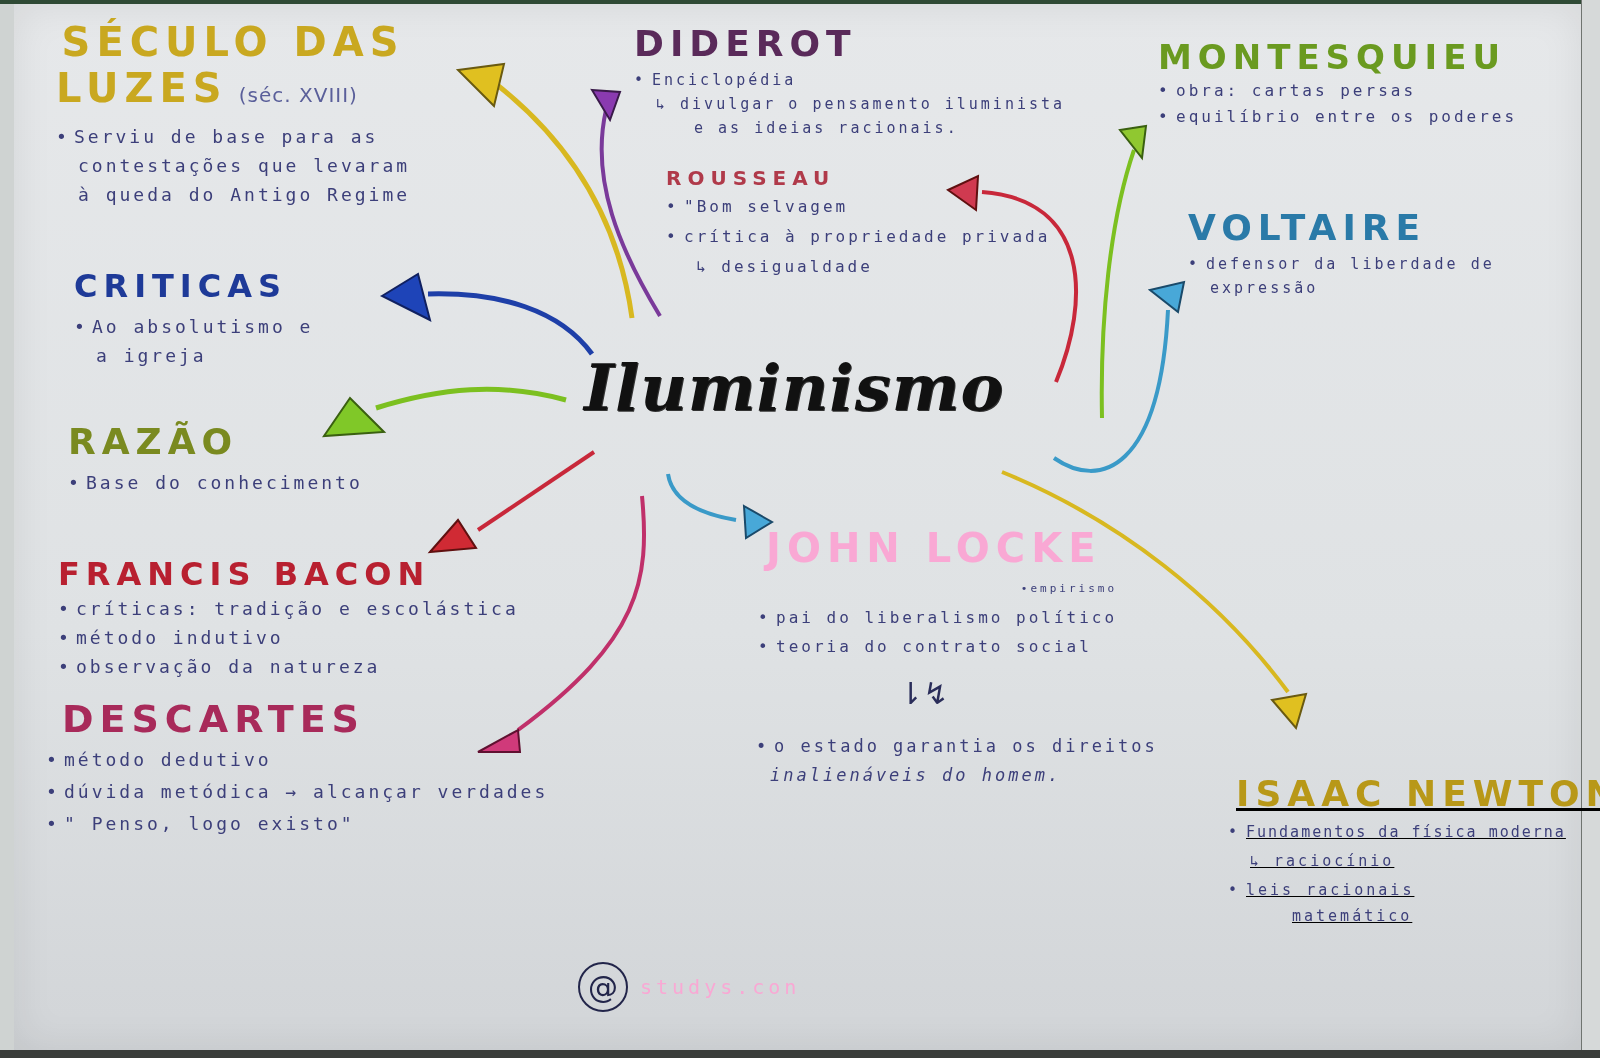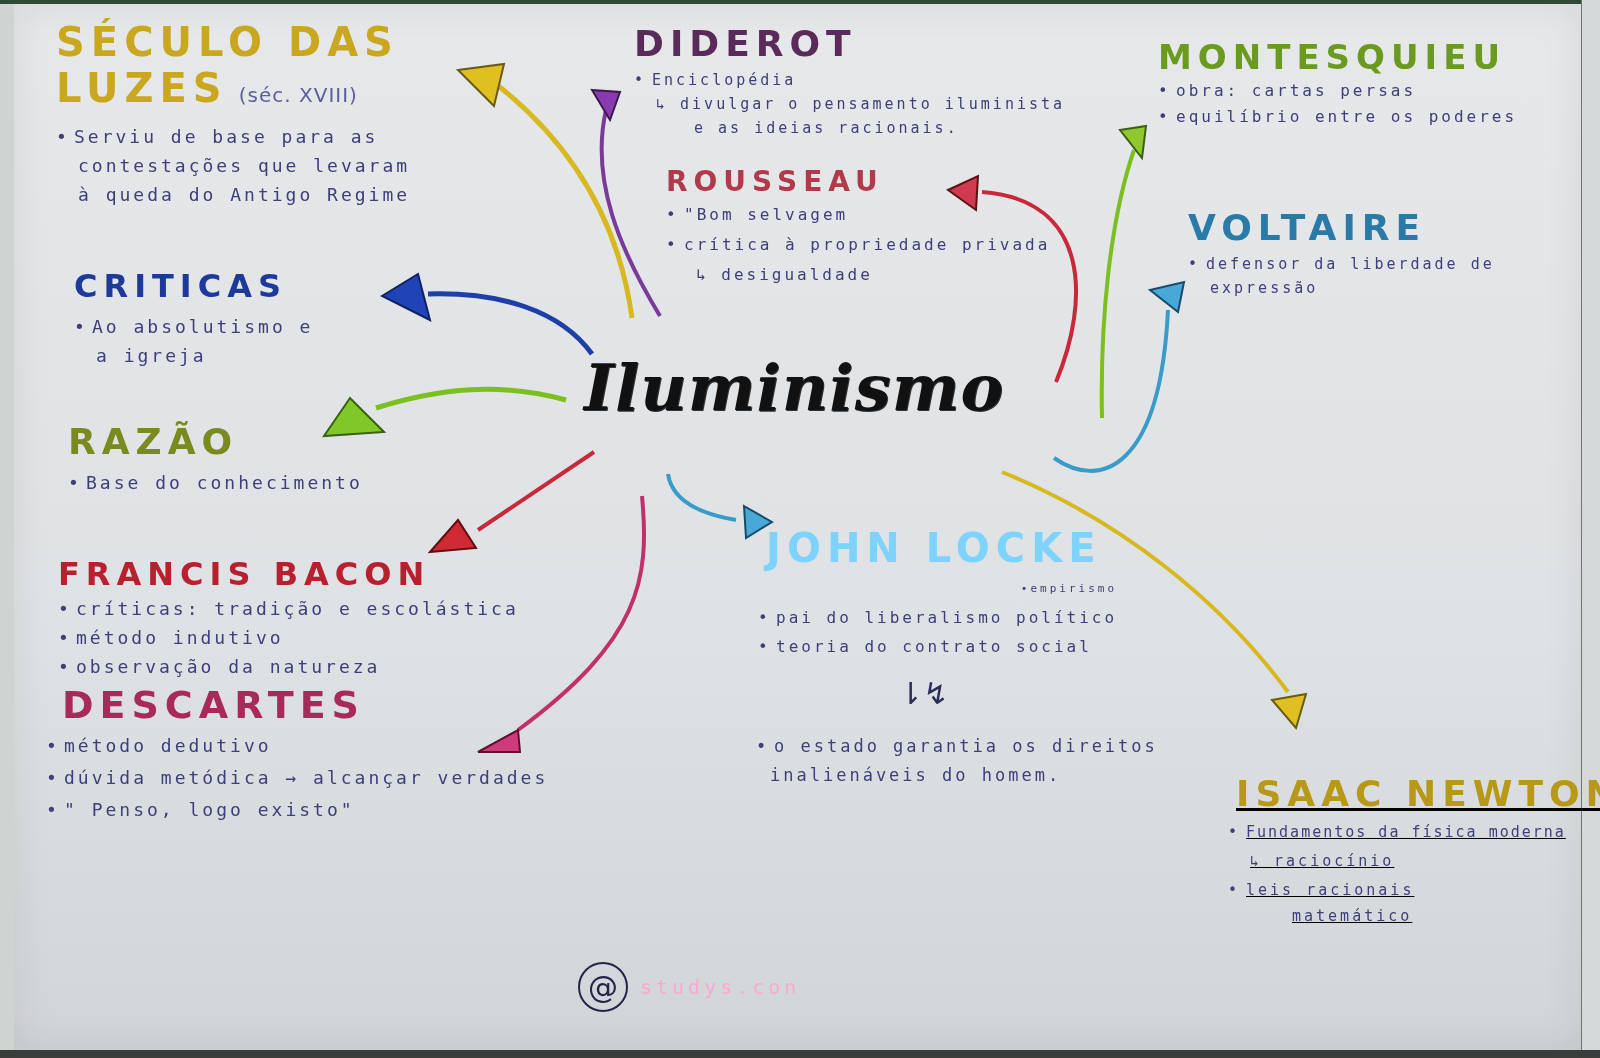--- a/index.html
+++ b/index.html
@@ -117,21 +117,21 @@
 
   <g>
     <path d="M1054 458 C 1100 490, 1160 470, 1168 310" stroke="#3a9ac8" stroke-width="4" fill="none"></path>
     <polygon points="1150,290 1184,282 1178,312" fill="#48a8d8" stroke="#1a4a6a" stroke-width="2"></polygon>
   </g>
 </svg>
 
 <div class="center">Iluminismo</div>
 
 <div class="node" style="left:56px; top:22px;">
-  <div class="title" style="font-size:40px; color:#c9a820;">SÉCULO DAS</div>
+  <div class="title" style="font-size:40px; color:#c9a820;text-align:center;">SÉCULO DAS</div>
   <div style="margin-top:6px; white-space:nowrap;">
     <span class="title" style="font-size:40px; color:#c9a820;">LUZES</span>
     <span class="sub">(séc. XVIII)</span>
   </div>
   <ul class="items" style="margin-top:14px;">
     <li><span class="bullet">•</span><span>Serviu de base para as</span></li>
     <li class="cont">contestações que levaram</li>
     <li class="cont">à queda do Antigo Regime</li>
   </ul>
 </div>
@@ -147,21 +147,21 @@
 
 <div class="node" style="left:1158px; top:40px;">
   <div class="title" style="font-size:34px; color:#6a9a20;">MONTESQUIEU</div>
   <ul class="items" style="margin-top:4px;">
     <li style="font-size:16px; line-height:26px;"><span class="bullet">•</span><span>obra: cartas persas</span></li>
     <li style="font-size:16px; line-height:26px;"><span class="bullet">•</span><span>equilíbrio entre os poderes</span></li>
   </ul>
 </div>
 
 <div class="node" style="left:666px; top:168px;">
-  <div class="title" style="font-size:28px; color:#b03a4a;">ROUSSEAU</div>
+  <div class="title" style="font-size:20px; color:#b03a4a;">ROUSSEAU</div>
   <ul class="items" style="margin-top:4px;">
     <li style="font-size:16px; line-height:30px;"><span class="bullet">•</span><span>"Bom selvagem</span></li>
     <li style="font-size:16px; line-height:30px;"><span class="bullet">•</span><span>crítica à propriedade privada</span></li>
     <li class="arrow-sub" style="font-size:16px; line-height:30px; padding-left:30px;">↳ desigualdade</li>
   </ul>
 </div>
 
 <div class="node" style="left:1188px; top:210px;">
   <div class="title" style="font-size:36px; color:#2a7aa8;">VOLTAIRE</div>
   <ul class="items" style="margin-top:6px;">
@@ -187,42 +187,42 @@
 
 <div class="node" style="left:58px; top:558px;">
   <div class="title" style="font-size:32px; color:#b82030;">FRANCIS BACON</div>
   <ul class="items" style="margin-top:4px;">
     <li><span class="bullet">•</span><span>críticas: tradição e escolástica</span></li>
     <li><span class="bullet">•</span><span>método indutivo</span></li>
     <li><span class="bullet">•</span><span>observação da natureza</span></li>
   </ul>
 </div>
 
-<div class="node" style="left:62px; top:686px;">
+<div class="node" style="left:62px; top:700px;">
   <div class="title" style="font-size:38px; color:#a82a5a;">DESCARTES</div>
   <ul class="items" style="margin-top:6px; margin-left:-16px;">
     <li style="line-height:32px;"><span class="bullet">•</span><span>método dedutivo</span></li>
     <li style="line-height:32px;"><span class="bullet">•</span><span>dúvida metódica → alcançar verdades</span></li>
     <li style="line-height:32px;"><span class="bullet">•</span><span>" Penso, logo existo"</span></li>
   </ul>
 </div>
 
 <div class="node" style="left:766px; top:528px;">
-  <div class="title" style="font-size:40px; color:#7dd3fc;">JOHN LOCKE</div>
+  <div class="title" style="font-size:40px; color:#f9a8d4;">JOHN LOCKE</div>
   <ul class="items" style="margin-top:6px; margin-left:-8px;">
     <li style="font-size:11px;text-align:right;"><span class="bullet">•</span><span>empirismo</span></li>
     <li style="font-size:16px;"><span class="bullet">•</span><span>pai do liberalismo político</span></li>
     <li style="font-size:16px;"><span class="bullet">•</span><span>teoria do contrato social</span></li>
   </ul>
 </div>
 <div class="zigzag">⇂↯</div>
 <div class="node" style="left:756px; top:732px;">
   <ul class="items" style="margin-top:0;">
     <li style="font-size:17px;"><span class="bullet">•</span><span>o estado garantia os direitos</span></li>
-    <li class="cont" style="font-size:17px; padding-left:14px;">inalienáveis do homem.</li>
+    <li class="cont" style="font-size:17px; padding-left:14px;font-style:italic;">inalienáveis do homem.</li>
   </ul>
 </div>
 
 <div class="node" style="left:1236px; top:776px;text-decoration:underline;">
   <div class="title" style="font-size:36px; color:#b89818;">ISAAC NEWTON</div>
   <ul class="items" style="margin-top:6px; margin-left:-8px;">
     <li style="font-size:15px; letter-spacing:2px;"><span class="bullet">•</span><span>Fundamentos da física moderna</span></li>
     <li style="font-size:15px; padding-left:22px;">↳ raciocínio</li>
     <li style="font-size:15px;"><span class="bullet">•</span><span>leis racionais</span></li>
     <li style="font-size:15px; padding-left:64px; line-height:22px;">matemático</li>

